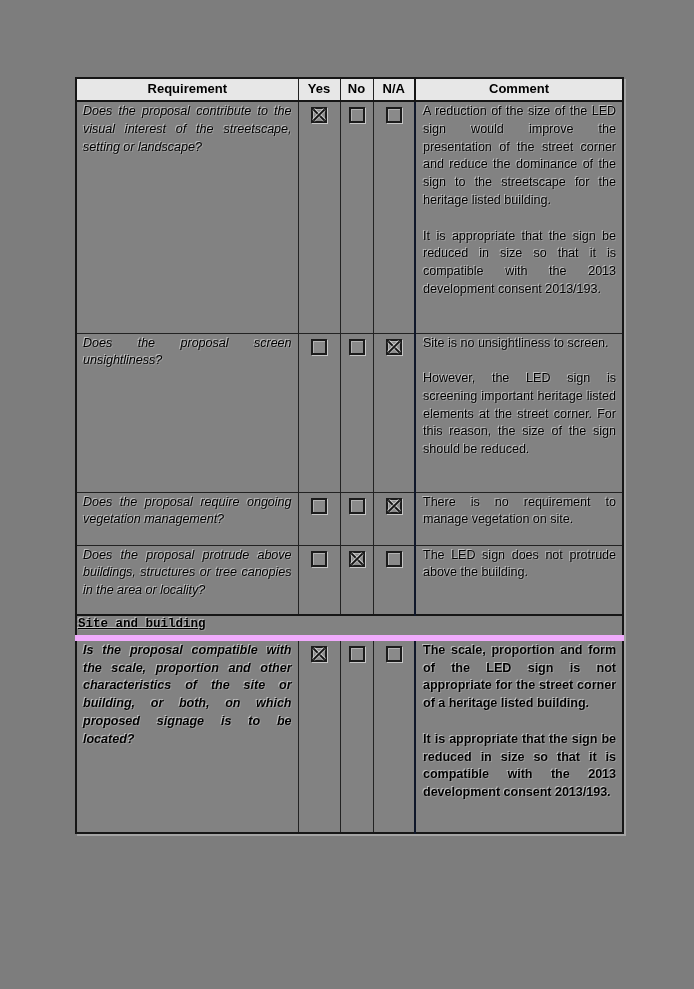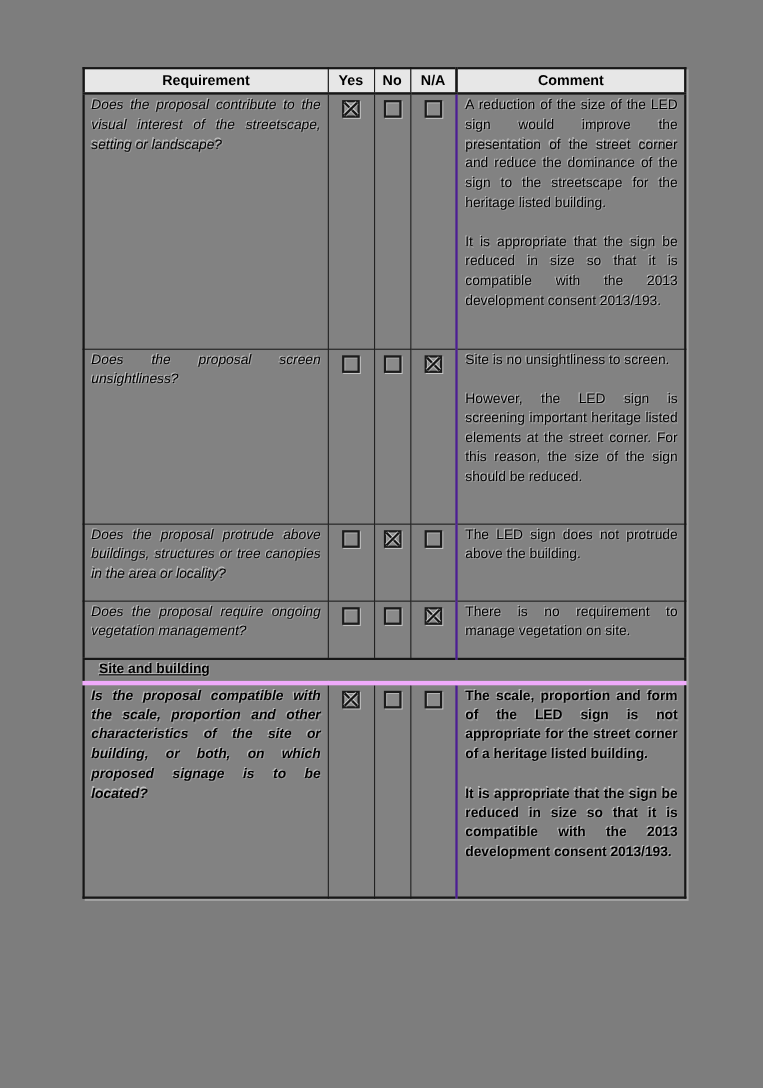--- a/index.html
+++ b/index.html
@@ -5,21 +5,21 @@
   html,body{margin:0;padding:0;}
   body{
     width:694px;height:989px;overflow:hidden;
     background:#7d7d7d;
     font-family:"Liberation Sans",sans-serif;
     -webkit-font-smoothing:antialiased;
   }
   .page{position:relative;width:694px;height:989px;}
 
   table.checklist{
-    position:absolute;left:75px;top:61px;width:547px;
+    position:absolute;left:75px;top:77px;width:547px;
     border-collapse:collapse;table-layout:fixed;
     border:2px solid #161616;
     box-shadow:2px 2px 0 rgba(255,255,255,.30);
   }
   .checklist th,.checklist td{
     border:1px solid #222222;
     vertical-align:top;
     overflow:hidden;
   }
   .checklist th{
@@ -38,21 +38,21 @@
     text-shadow:-1px -1px 0 rgba(255,255,255,.50), 1px 1px 0 rgba(255,255,255,.18);
   }
   td.req{
     font-style:italic;
     text-align:justify;
     padding:1px 6px 0 6px;
   }
   td.cmt{
     text-align:justify;
     padding:1px 6px 0 7px;
-    border-left:2px solid #4c1d95;
+    border-left:2px solid #0f172a;
   }
   td.cmt p,td.req p{margin:0 0 17.8px 0;}
   td.cmt p:last-child,td.req p:last-child{margin:0;}
   td.chk{text-align:center;padding-top:5px;}
 
   .checkbox{
     position:relative;display:inline-block;
     width:12px;height:12px;
     border:2px solid #1b1b1b;
     background:#8a8a8a;
@@ -61,23 +61,24 @@
   .checkbox.checked::before,
   .checkbox.checked::after{
     content:"";position:absolute;left:-2px;top:5px;
     width:16px;height:2px;background:#151515;
     box-shadow:0 -1px 0 rgba(255,255,255,.55), 0 1px 0 rgba(255,255,255,.30);
   }
   .checkbox.checked::before{transform:rotate(45deg);}
   .checkbox.checked::after{transform:rotate(-45deg);}
 
   tr.section-row td{
-    padding:0 3px 1px 13px;
+    padding:0 3px 1px 1px;
     border-top:2px solid #161616;
-    border-bottom:4px solid #f0abfc;
+    border-bottom:6px solid #f0abfc;
+    font-family:Liberation Mono, monospace;
   }
   .section-label{
     font-weight:bold;
     text-decoration:underline;
     font-style:normal;
     font-size:12.5px;
   }
 </style>
 </head>
 <body>
@@ -118,40 +119,40 @@
             <p>Does the proposal screen unsightliness?</p>
           </td>
           <td class="chk"><span class="checkbox"></span></td>
           <td class="chk"><span class="checkbox"></span></td>
           <td class="chk"><span class="checkbox checked"></span></td>
           <td class="cmt">
             <p>Site is no unsightliness to screen.</p>
             <p>However, the LED sign is screening important heritage listed elements at the street corner. For this reason, the size of the sign should be reduced.</p>
           </td>
         </tr>
+        <tr style="height: 53px;">
+          <td class="req">
+            <p>Does the proposal require ongoing vegetation management?</p>
+          </td>
+          <td class="chk"><span class="checkbox"></span></td>
+          <td class="chk"><span class="checkbox"></span></td>
+          <td class="chk"><span class="checkbox checked"></span></td>
+          <td class="cmt">
+            <p>There is no requirement to manage vegetation on site.</p>
+          </td>
+        </tr>
         <tr style="height: 70px;">
           <td class="req">
             <p>Does the proposal protrude above buildings, structures or tree canopies in the area or locality?</p>
           </td>
           <td class="chk"><span class="checkbox"></span></td>
           <td class="chk"><span class="checkbox checked"></span></td>
           <td class="chk"><span class="checkbox"></span></td>
           <td class="cmt">
             <p>The LED sign does not protrude above the building.</p>
-          </td>
-        </tr>
-        <tr style="height: 53px;">
-          <td class="req">
-            <p>Does the proposal require ongoing vegetation management?</p>
-          </td>
-          <td class="chk"><span class="checkbox"></span></td>
-          <td class="chk"><span class="checkbox"></span></td>
-          <td class="chk"><span class="checkbox checked"></span></td>
-          <td class="cmt">
-            <p>There is no requirement to manage vegetation on site.</p>
           </td>
         </tr>
         <tr class="section-row" style="height: 20px;">
           <td colspan="5"><span class="section-label">Site and building</span></td>
         </tr>
         <tr style="height: 195px; font-weight: bold;">
           <td class="req">
             <p>Is the proposal compatible with the scale, proportion and other characteristics of the site or building, or both, on which proposed signage is to be located?</p>
           </td>
           <td class="chk"><span class="checkbox checked"></span></td>

